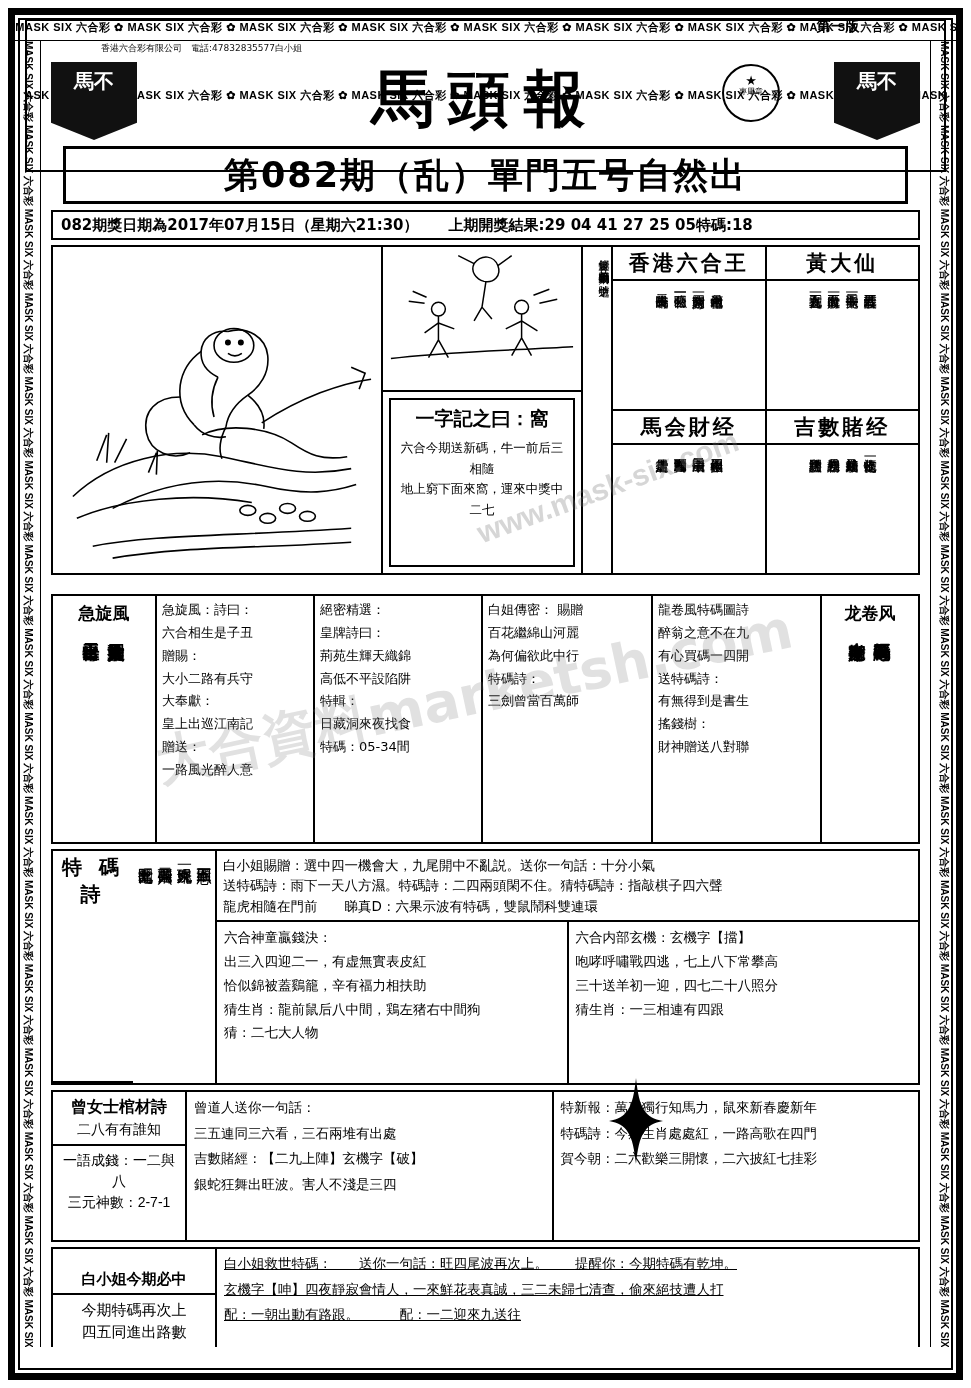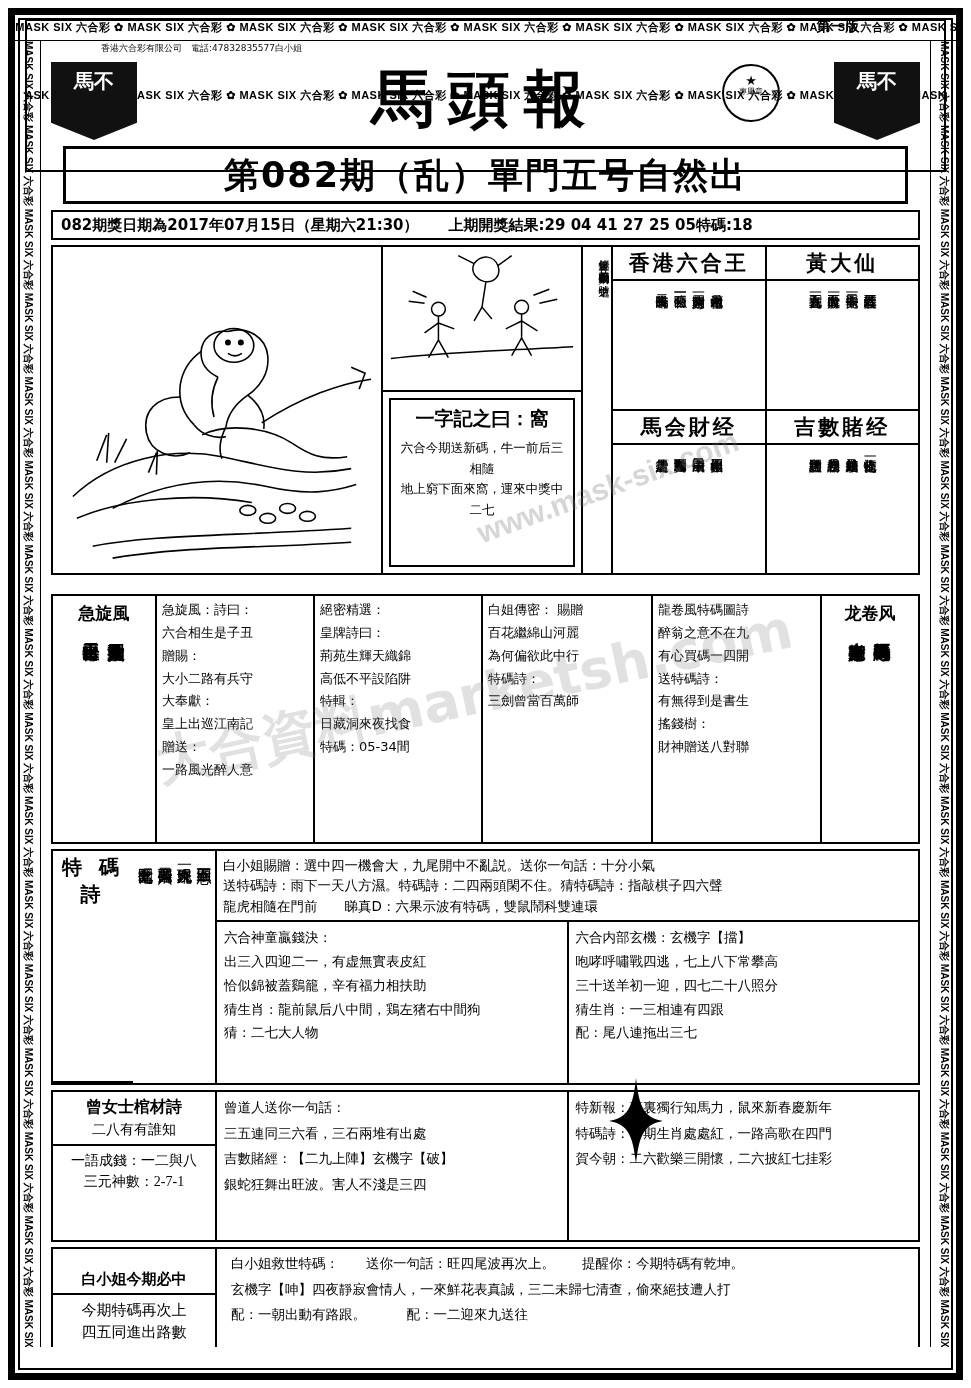--- a/index.html
+++ b/index.html
@@ -364,27 +364,27 @@
   .lr-col p { margin: 0 0 3px 0; }
   
   .bottom {
     margin: 5px 10px 0 10px;
     border: 2px solid #000;
     display: flex;
     min-height: 152px;
     position: relative;
   }
   .bt-left {
-    width: 164px;
+    width: 134px;
     border-right: 2px solid #000;
     padding: 3px 4px;
     font-size: 14px;
     line-height: 1.5;
     text-align: center;
-    font-family: Liberation Serif, serif;
+    font-family: Liberation Sans, sans-serif;
   }
   .bt-left .hd {
     font-size: 16px;
     font-weight: bold;
   }
   .bt-left .sep {
     border-top: 2px solid #000;
     margin: 4px -4px;
   }
   .bt-mid {
@@ -421,24 +421,25 @@
     border-right: 2px solid #000;
     text-align: center;
     padding: 3px 4px;
     font-size: 15px;
     line-height: 1.5;
     font-family: "DejaVu Sans", sans-serif;
   }
   .fn-left .hd { font-size: 15px; font-weight: bold; border-bottom: 2px solid #000; margin: 16px -4px 4px -4px; padding-bottom: 2px;}
   .fn-right {
     flex: 1;
-    padding: 4px 14px;
+    padding: 4px 7px;
     font-size: 13.5px;
     line-height: 1.6;
     font-family: "DejaVu Sans", sans-serif;
+    text-decoration: underline;
   }
   .fn-right p { margin: 0 0 4px 0; }
   .wm {
     position: absolute;
     left: 150px; top: 660px;
     font-size: 54px;
     color: rgba(120,120,120,0.22);
     transform: rotate(-12deg);
     font-weight: bold;
     pointer-events: none;
@@ -717,21 +718,20 @@
               <p>出三入四迎二一，有虚無實表皮紅</p>
               <p>恰似錦被蓋鷄籠，辛有福力相扶助</p>
               <p>猜生肖：龍前鼠后八中間，鶏左猪右中間狗</p>
               <p>猜：二七大人物</p>
             </div>
             <div class="lr-col">
               <p>六合内部玄機：玄機字【擋】</p>
               <p>咆哮呼嘯戰四逃，七上八下常攀高</p>
               <p>三十送羊初一迎，四七二十八照分</p>
               <p>猜生肖：一三相連有四跟</p>
-              <p>配：尾八連拖出三七</p>
             </div>
           </div>
         </div>
       </div>
 
       <div class="bottom">
         <div class="bt-left">
           <div class="hd">曾女士棺材詩</div>
           <div>二八有有誰知</div>
           <div class="sep"></div>

